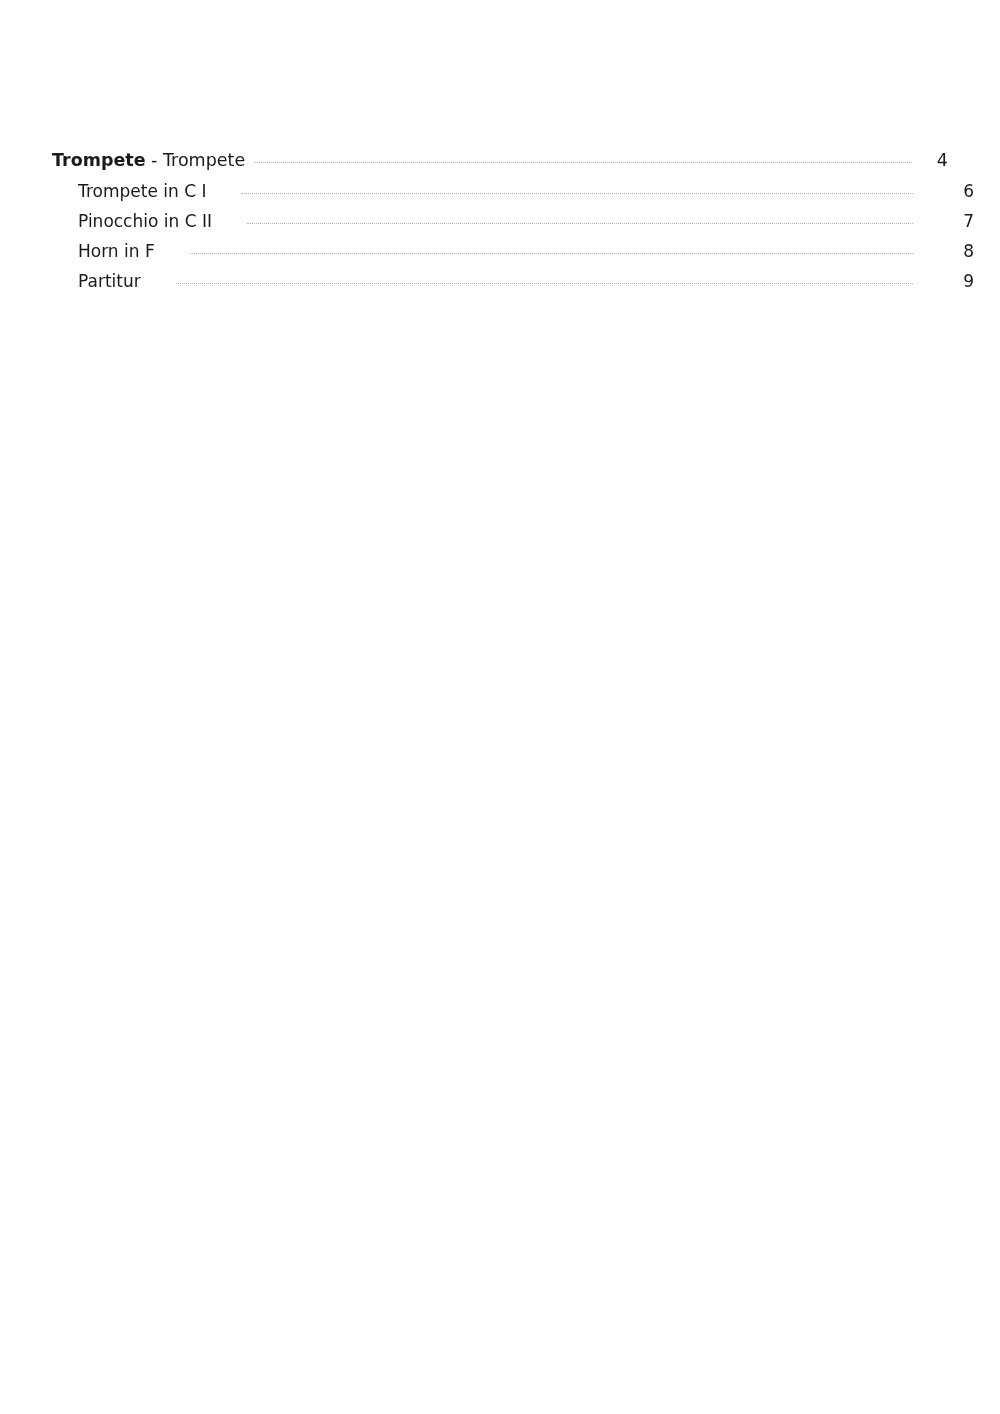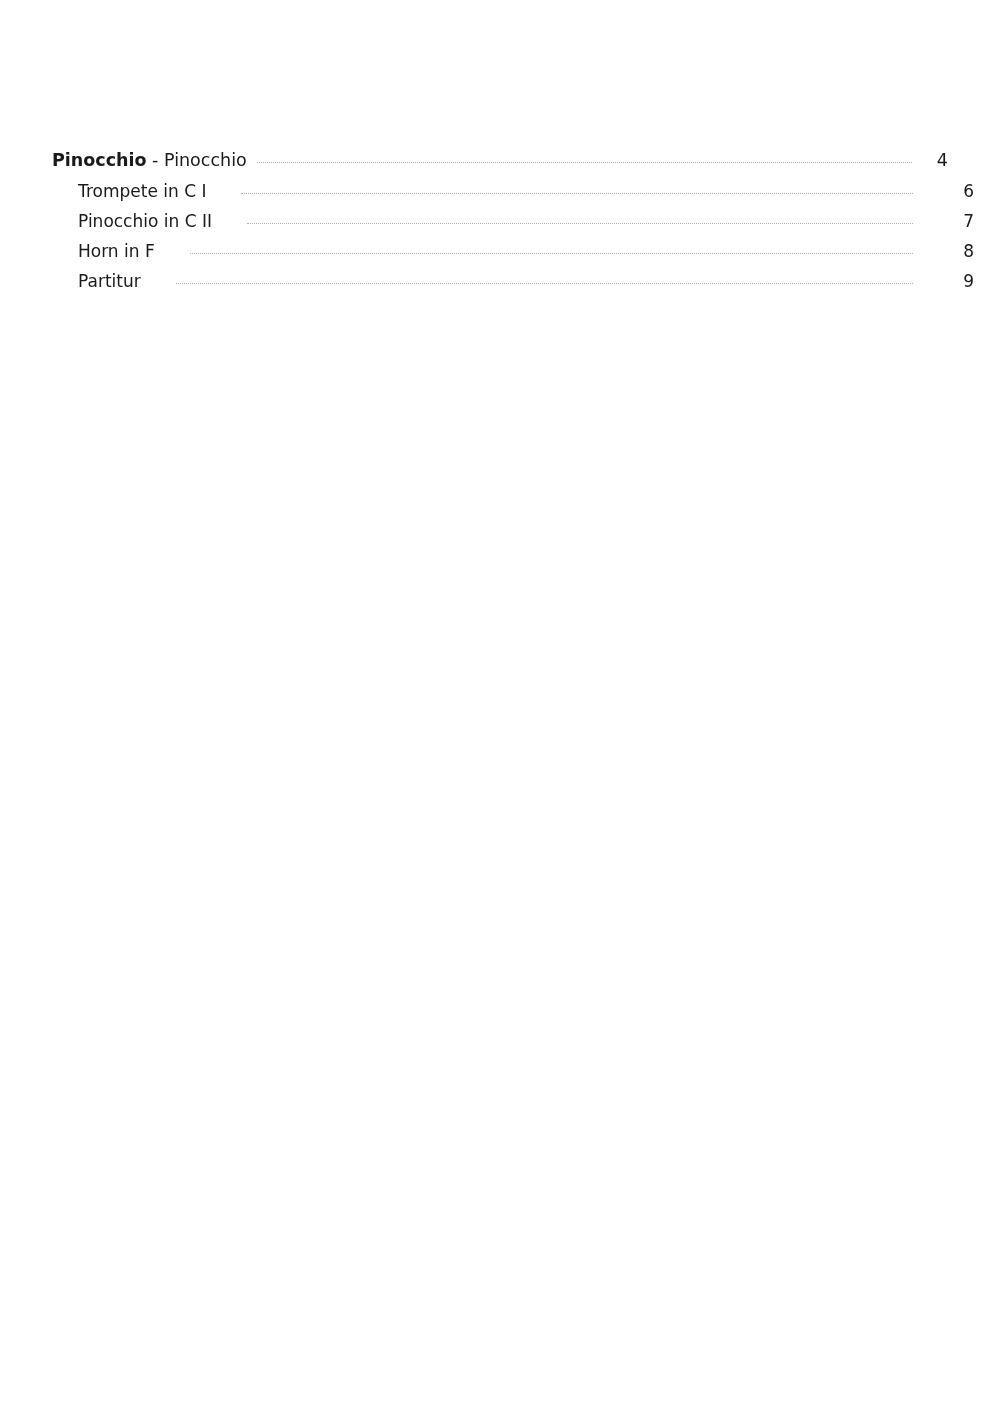--- a/index.html
+++ b/index.html
@@ -83,21 +83,21 @@
 </style>
 </head>
 <body>
 
 <div class="page">
 
 
   <ul class="toc-list">
 
     <li class="toc-entry level-0">
-      <span class="entry-label"><span class="bold">Pinocchio</span><span> - Pinocchio</span></span>
+      <span class="entry-label"><span class="bold">Trompete</span><span> - Trompete</span></span>
       <span class="leader"></span>
       <span class="entry-page">4</span>
     </li>
 
     <li class="toc-entry level-1">
       <span class="entry-label"><span class="bold"></span><span>Trompete in C I</span></span>
       <span class="leader"></span>
       <span class="entry-page">6</span>
     </li>
 

